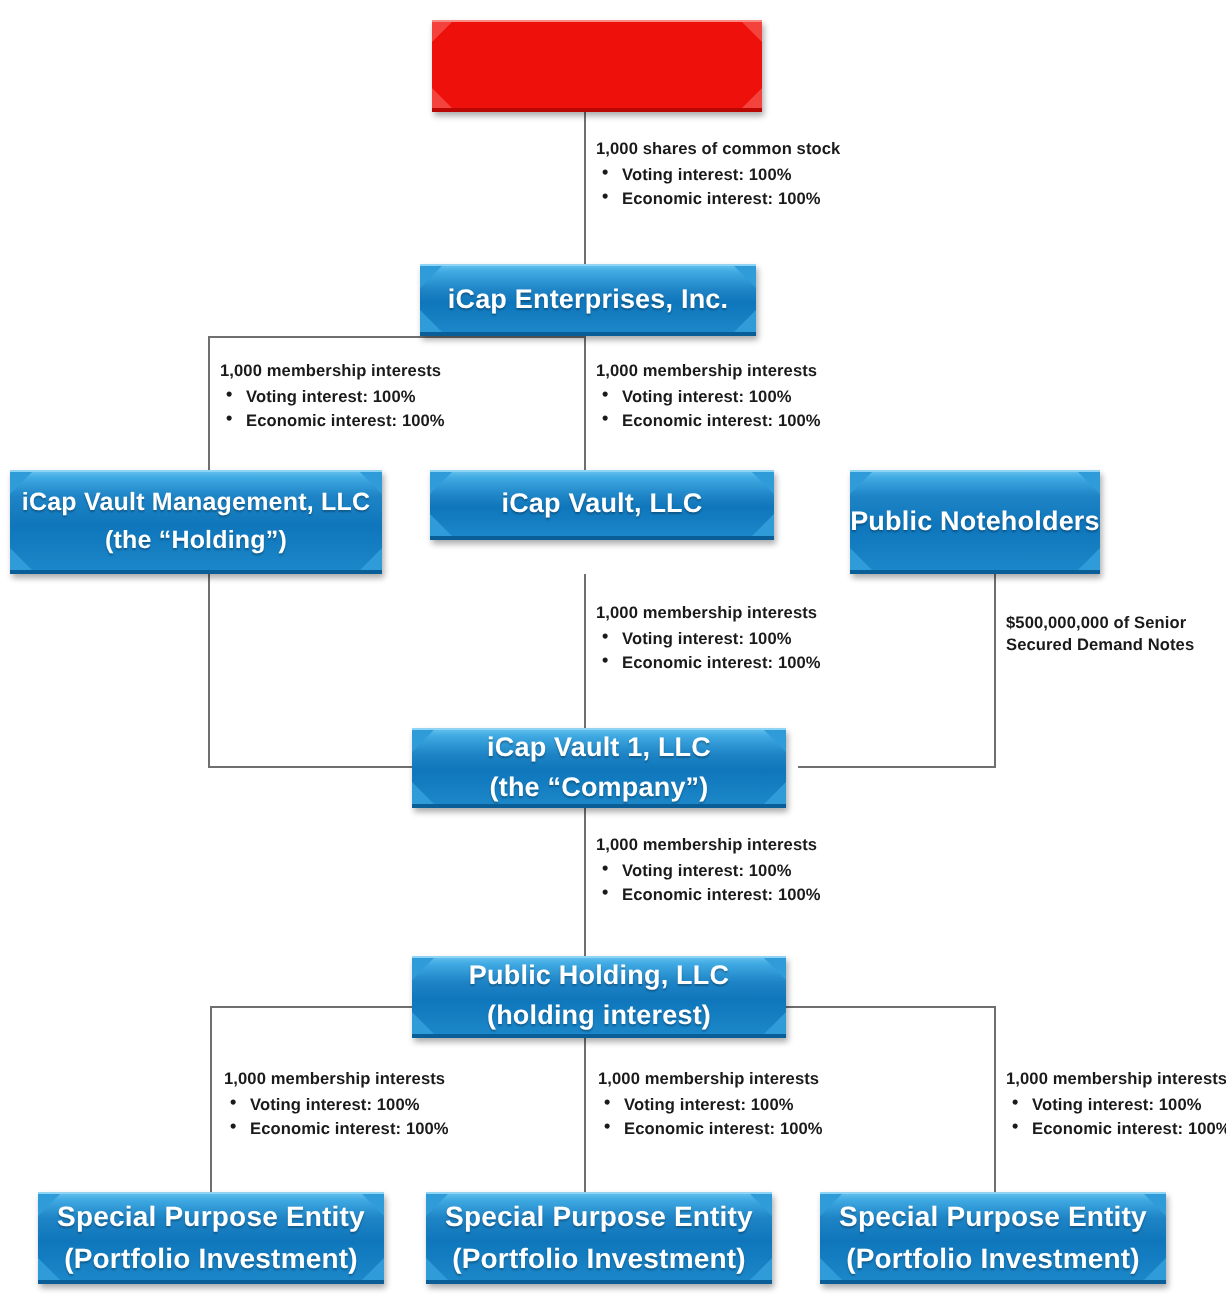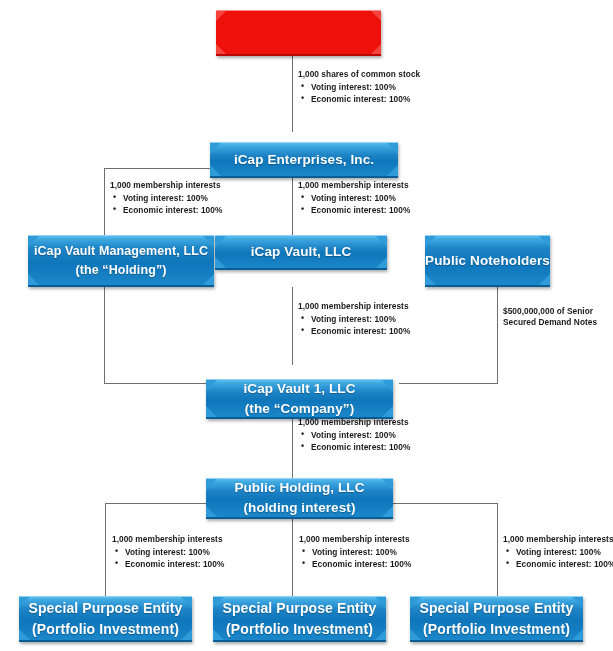--- a/index.html
+++ b/index.html
@@ -112,21 +112,21 @@
   }
   .node.red .bevel.br {
     bottom: 0; right: 0;
     border-bottom: 10px solid #f4423c;
     border-left: 10px solid transparent;
   }
 
   .node .ln { position: relative; z-index: 2; display: block; }
 
   .fs13 { font-size: 13.5px; }
-  .fs12 { font-size: 12.5px; margin-left: 23px; }
+  .fs12 { font-size: 12.5px; }
   .fs11 { font-size: 14px; }
 
   
   .note {
     position: absolute;
     font-size: 8.3px;
     color: #1a1a1a;
     line-height: 1.05;
     font-weight: bold;
     letter-spacing: .05px;
@@ -183,21 +183,21 @@
   <div class="line vline" style="left:497px; top:503px; height:93px;"></div>
   <div class="line vline" style="left:292px; top:503px; height:16px;"></div>
 
   <div class="node red fs13" style="left:216px; top:10px; width:165px; height:46px;">
     <span class="bevel tl"></span>
     <span class="bevel tr"></span>
     <span class="bevel bl"></span>
     <span class="bevel br"></span>
   </div>
 
-  <div class="node blue fs13" style="left:210px; top:142px; width:188px; height:36px;">
+  <div class="node blue fs13" style="left:210px; top:132px; width:168px; height:36px;">
     <span class="bevel tl"></span>
     <span class="bevel tr"></span>
     <span class="bevel bl"></span>
     <span class="bevel br"></span>
     <span class="ln">iCap Enterprises, Inc.</span>
   </div>
 
   <div class="node blue fs12" style="left:5px; top:235px; width:186px; height:52px;">
     <span class="bevel tl"></span>
     <span class="bevel tr"></span>
@@ -216,21 +216,21 @@
   </div>
 
   <div class="node blue fs13" style="left:425px; top:235px; width:125px; height:52px;">
     <span class="bevel tl"></span>
     <span class="bevel tr"></span>
     <span class="bevel bl"></span>
     <span class="bevel br"></span>
     <span class="ln">Public Noteholders</span>
   </div>
 
-  <div class="node blue fs13" style="left:206px; top:364px; width:187px; height:40px;margin-top:15px;">
+  <div class="node blue fs13" style="left:206px; top:364px; width:187px; height:40px;">
     <span class="bevel tl"></span>
     <span class="bevel tr"></span>
     <span class="bevel bl"></span>
     <span class="bevel br"></span>
     <span class="ln">iCap Vault 1, LLC</span>
     <span class="ln">(the “Company”)</span>
   </div>
 
   <div class="node blue fs13" style="left:206px; top:478px; width:187px; height:41px;">
     <span class="bevel tl"></span>

